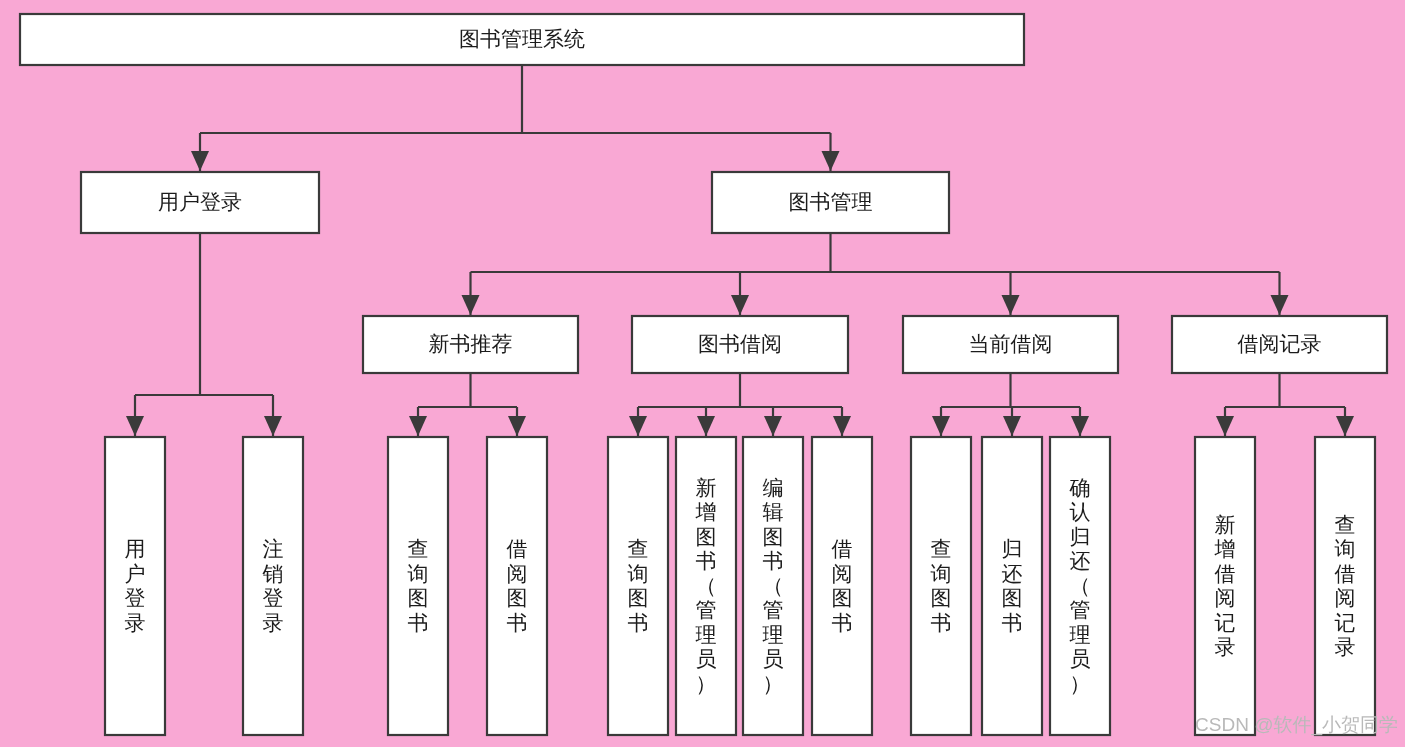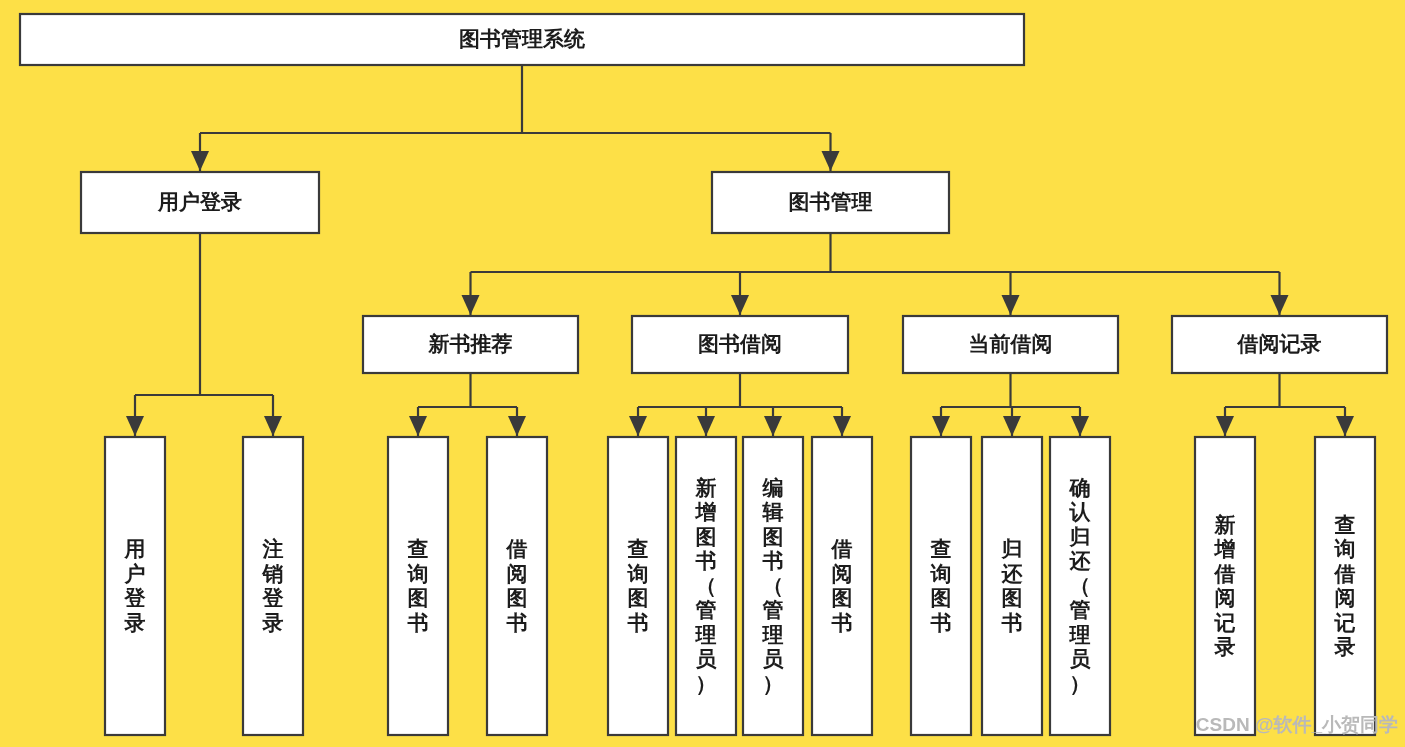--- a/index.html
+++ b/index.html
@@ -10,22 +10,21 @@
   body {
     width: 1405px;
     height: 747px;
     font-family: "Liberation Sans", "DejaVu Sans", sans-serif;
     overflow: hidden;
   }
   #diagram-root {
     position: relative;
     width: 1405px;
     height: 747px;
-    background: #fde047;
-    font-weight: bold;
+    background: #f9a8d4;
   }
   svg#diagram-canvas {
     position: absolute;
     left: 0;
     top: 0;
     width: 1405px;
     height: 747px;
     display: block;
   }
   .node-box {

